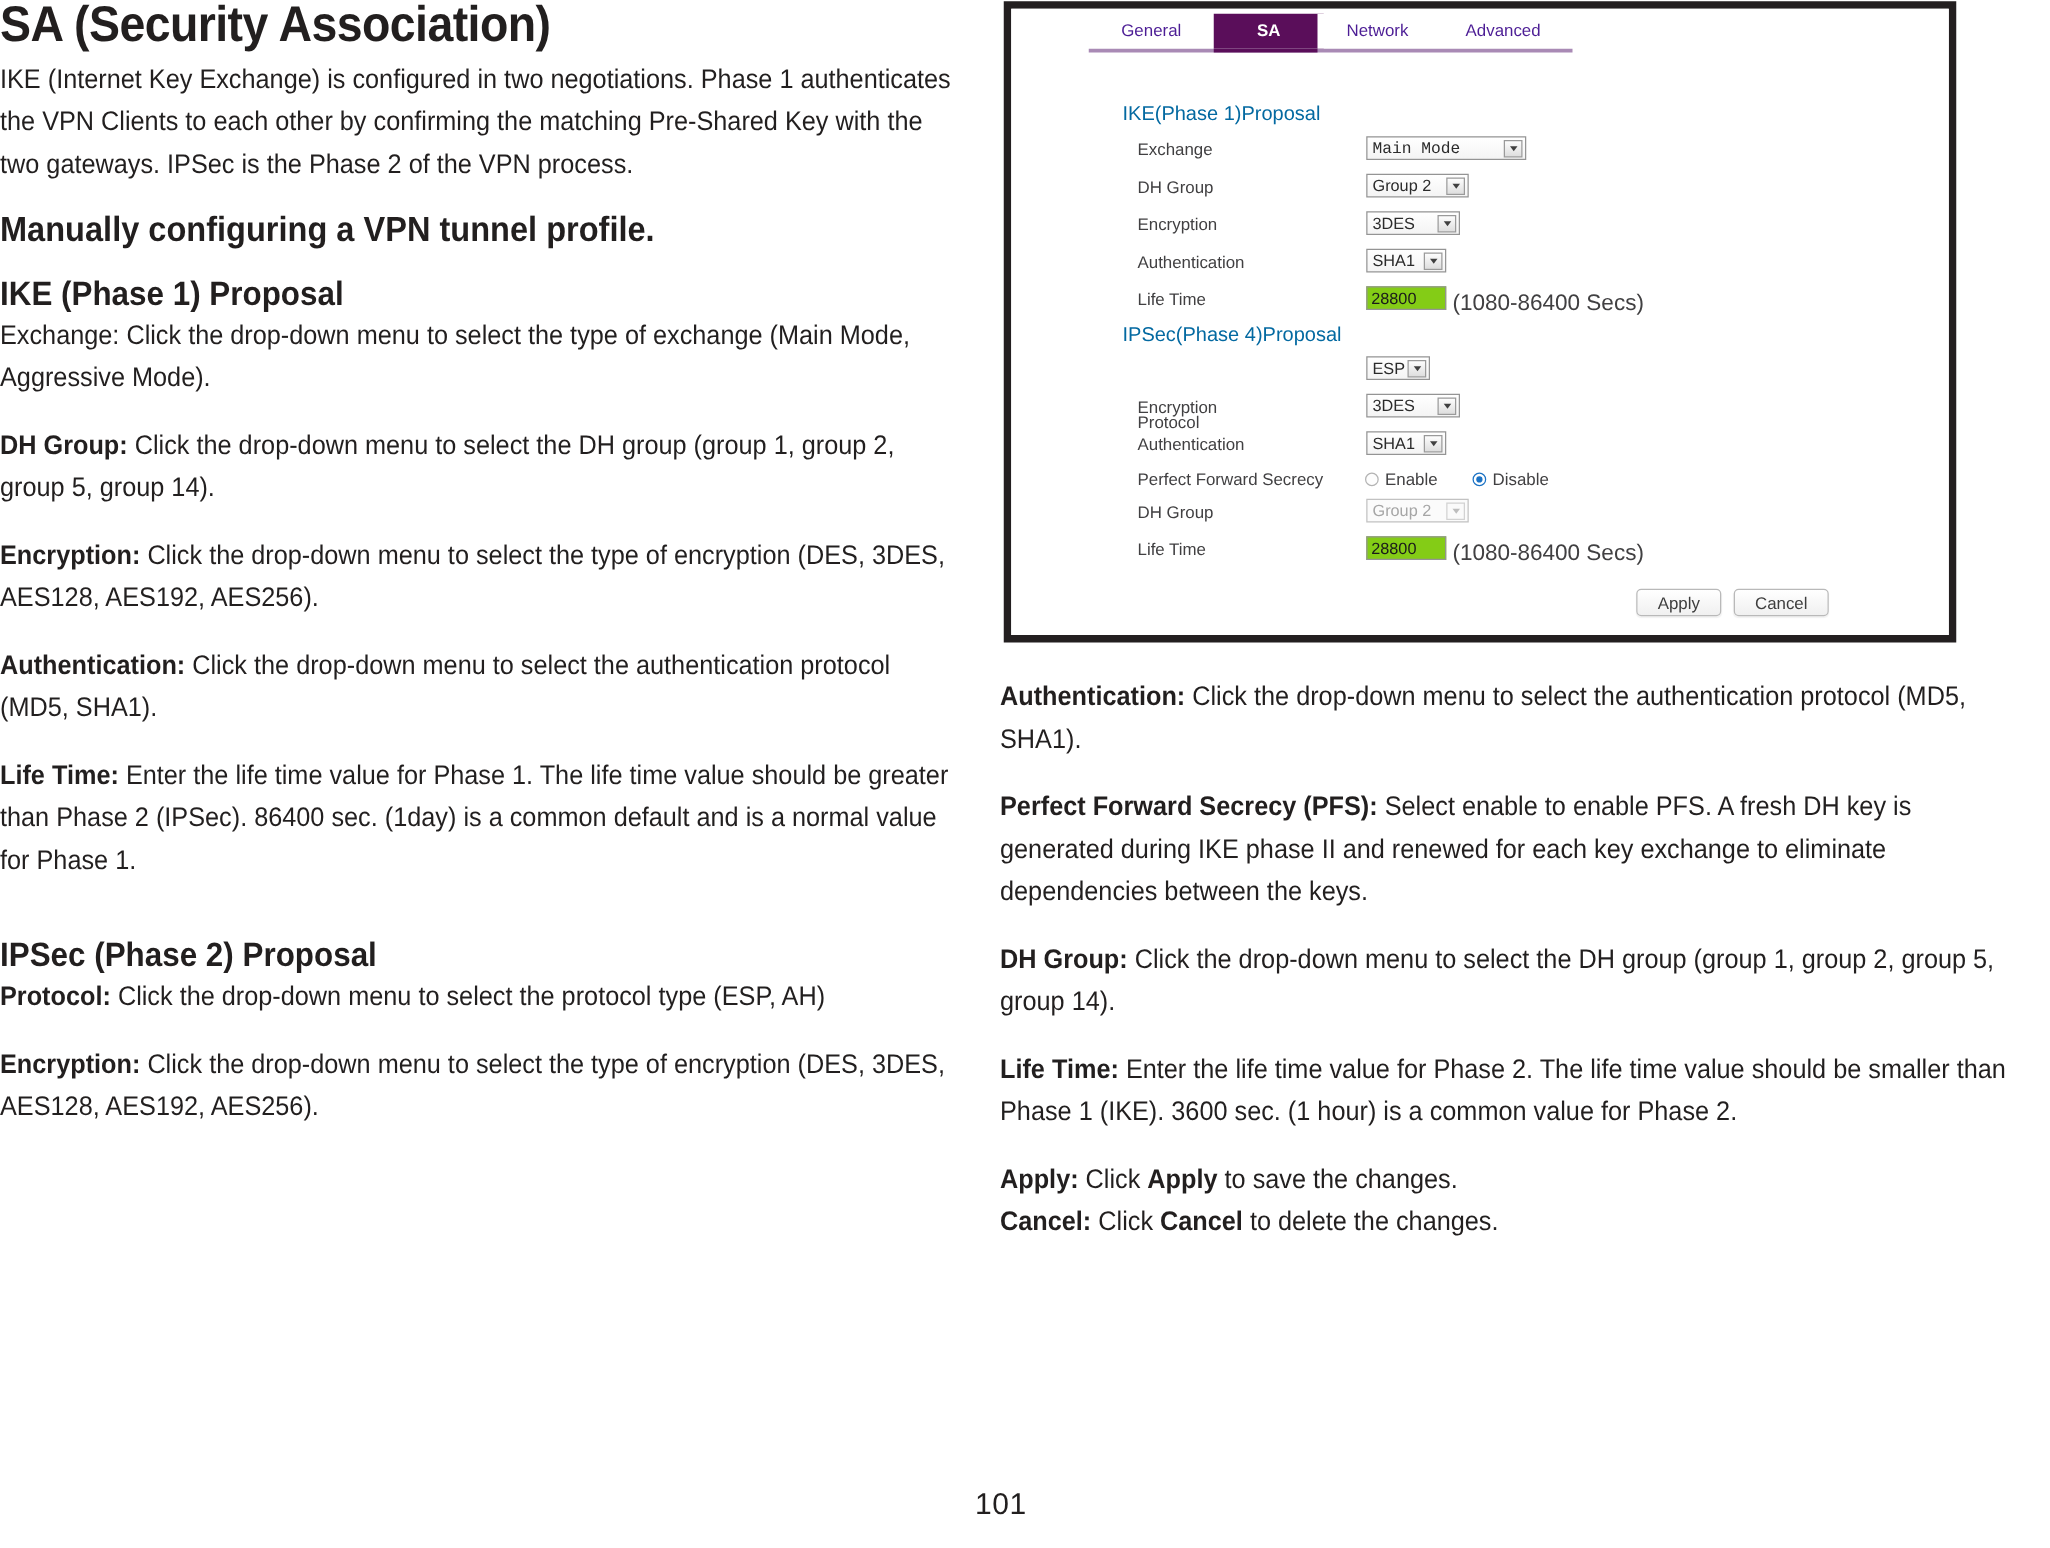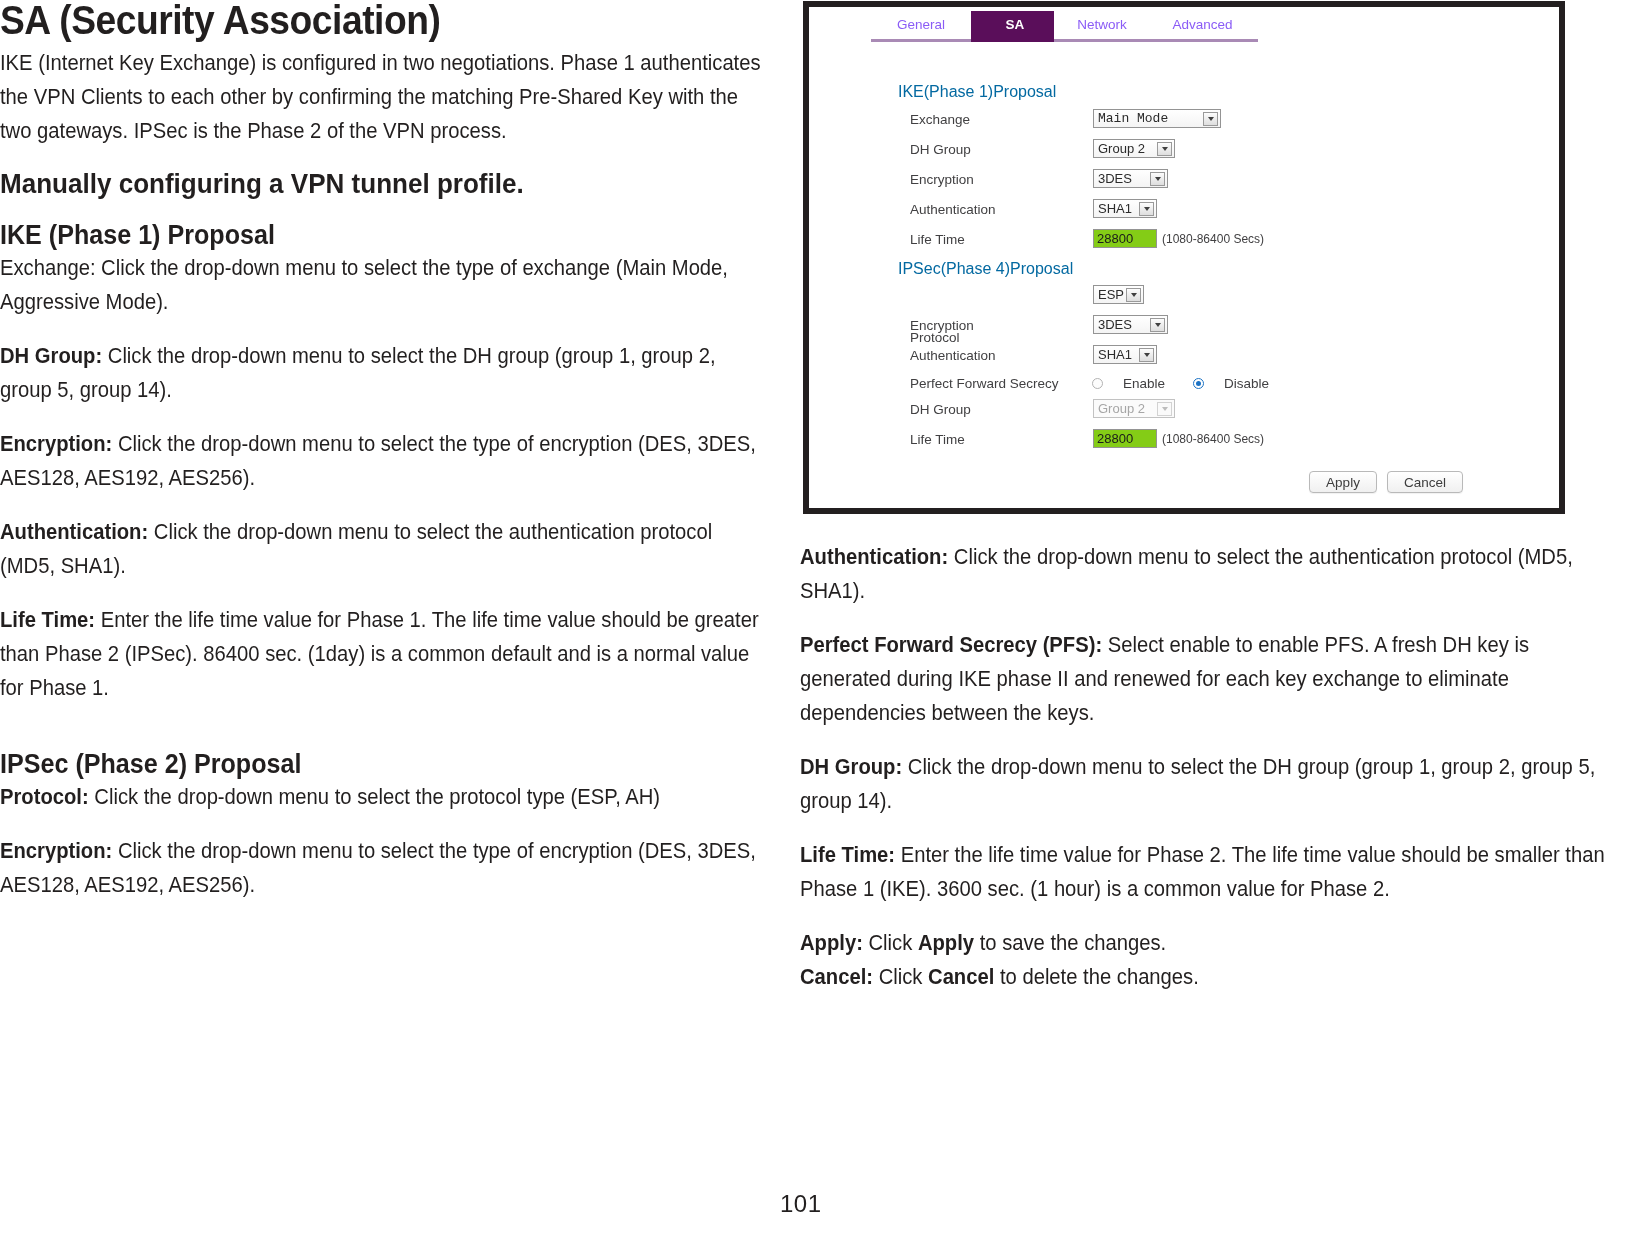--- a/index.html
+++ b/index.html
@@ -103,21 +103,21 @@
     width: 390px;
     height: 32px;
   }
   .tab {
     position: absolute;
     top: 0;
     height: 28px;
     line-height: 28px;
     text-align: center;
     font-size: 13.5px;
-    color: #8b5cf6;
+    color: #4c1d95;
     background: #ffffff;
     white-space: nowrap;
   }
   .tab.active {
     background: #5a0e5a;
     color: #ffffff;
     font-weight: bold;
   }
   #tab-underline {
     position: absolute;
@@ -197,21 +197,21 @@
     background: #84cc16;
     box-sizing: border-box;
     font-size: 13px;
     color: #1a1a1a;
     display: flex;
     align-items: center;
     padding-left: 3px;
   }
   .hint {
     position: absolute;
-    font-size: 12px;
+    font-size: 18px;
     color: #414042;
     white-space: nowrap;
   }
   .radio-group {
     position: absolute;
     display: flex;
     align-items: center;
     font-size: 13.5px;
     color: #414042;
     gap: 6px;
@@ -232,21 +232,21 @@
     background: #ffffff;
   }
   .radio.checked::after {
     content: "";
     position: absolute;
     left: 2px; top: 2px;
     width: 5px; height: 5px;
     border-radius: 50%;
     background: #1b72c4;
   }
-  .radio-item { display: flex; align-items: center; gap: 20px; white-space: nowrap; }
+  .radio-item { display: flex; align-items: center; gap: 5px; white-space: nowrap; }
 
   .btn {
     position: absolute;
     height: 22px;
     min-width: 66px;
     border: 1px solid #b9b9b9;
     border-radius: 4px;
     background: linear-gradient(#ffffff, #f0f0f0);
     box-shadow: 0 1px 1px rgba(0,0,0,0.06);
     font-size: 13.5px;

